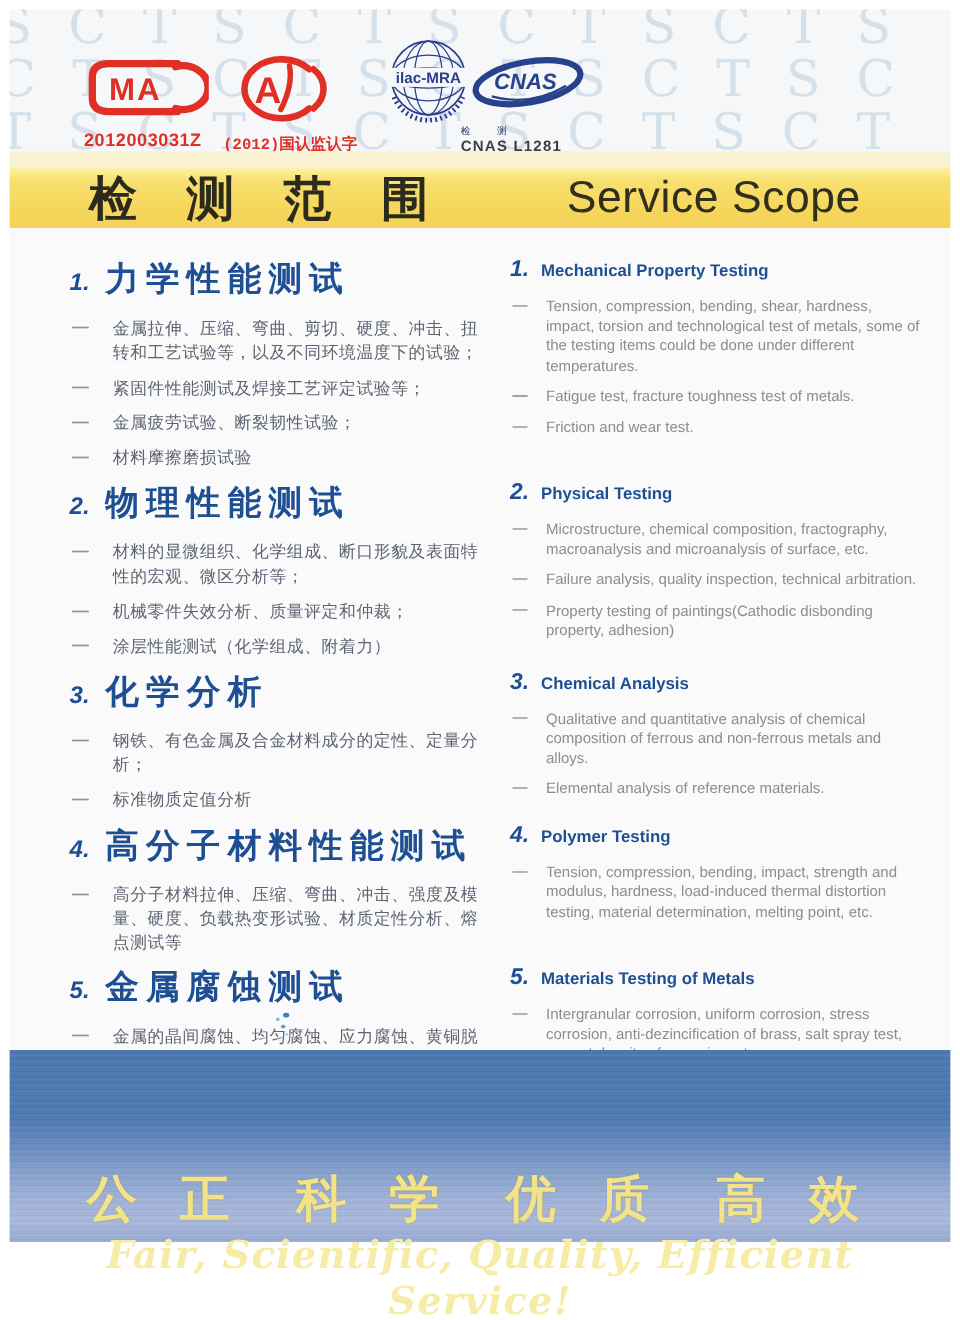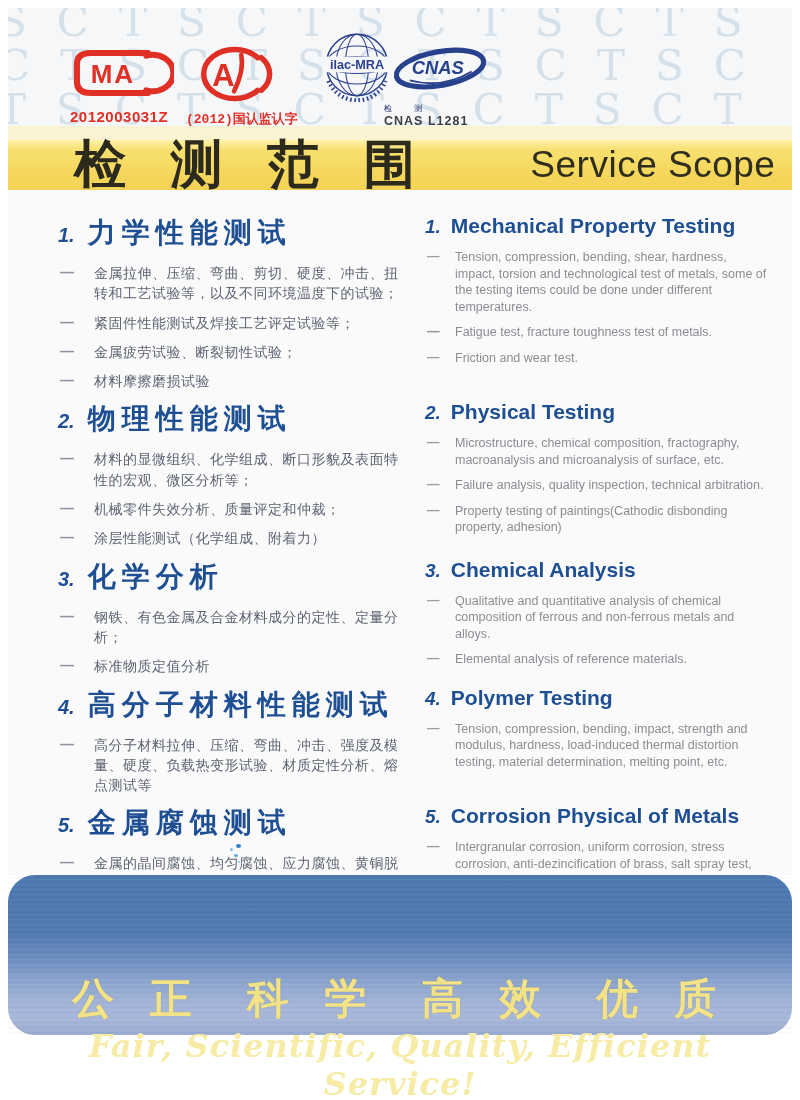--- a/index.html
+++ b/index.html
@@ -20,53 +20,53 @@
   .cert-num-red{color:#e03026;font-weight:bold;font-size:15px;margin-top:2px;letter-spacing:.5px;}
   .cert-num-red.small{font-size:13px;letter-spacing:0;font-family:Liberation Mono, monospace;}
   .cnas-sub{color:#1c2f63;font-size:8px;letter-spacing:10px;margin-top:1px;}
   .cnas-num{color:#404040;font-weight:bold;font-size:12.5px;letter-spacing:1px;}
 
   
   .pale-strip{position:absolute;top:126px;left:8px;right:8px;height:14px;background:#faf3d2;}
   .head-band{position:absolute;top:140px;left:8px;right:8px;height:50px;
     background:linear-gradient(180deg,#fdf2a8 0%,#f8e070 20%,#f5d75c 65%,#f3d257 100%);
     display:flex;align-items:center;}
-  .title-zh{margin-left:66px;font-size:52px;font-weight:900;color:#2b2a1c;letter-spacing:15px;}
+  .title-zh{margin-left:66px;font-size:40px;font-weight:900;color:#2b2a1c;letter-spacing:15px;}
   .title-en{margin-left:100px;font-size:37px;font-weight:normal;color:#302e1d;letter-spacing:.5px;}
 
   
   .content{position:absolute;top:190px;left:8px;right:8px;height:685px;background:#fafafb;}
   .cols{display:grid;grid-template-columns:345px 1fr;column-gap:22px;
     padding:24px 22px 0 50px;}
   .cell{grid-column:auto;}
   .zh{grid-column:1;}
   .en{grid-column:2;}
   .r1{min-height:150px;} .r2{min-height:128px;} .r3{min-height:96px;}
   .r4{min-height:100px;} .r5{min-height:90px;} .r6{min-height:10px;}
   h2{margin:0 0 11px 0;display:flex;align-items:baseline;color:#1e4f93;}
   .h-zh .t{font-size:28px;font-weight:bold;letter-spacing:6px;}
-  .h-en .t{font-size:21px;font-weight:bold;letter-spacing:0;}
+  .h-en .t{font-size:14px;font-weight:bold;letter-spacing:0;}
   .num{font-style:italic;font-weight:bold;font-size:20px;margin-right:13px;}
   .h-en .num{font-size:19px;margin-right:10px;}
   .item{position:relative;margin-bottom:9px;}
   .dash{position:absolute;left:2px;top:-1px;color:#8d94a0;font-weight:bold;}
   .zh .item{padding-left:36px;font-size:14px;line-height:1.45;color:#5d6472;letter-spacing:.5px;}
   .en .item{padding-left:30px;font-size:12.5px;line-height:1.32;color:#8a8d92;}
   .en .dash{color:#9a9da2;}
 
   .smudge{position:absolute;left:228px;top:842px;width:20px;height:22px;}
   .smudge i{position:absolute;border-radius:50%;background:#3f8fd0;}
   .smudge .d1{width:5px;height:4px;left:8px;top:2px;background:#2f7fc6;}
   .smudge .d2{width:3px;height:3px;left:2px;top:6px;background:#7db8e0;}
   .smudge .d3{width:4px;height:3px;left:6px;top:12px;background:#5aa3d6;}
   .smudge .d4{width:2px;height:2px;left:10px;top:19px;background:#8fc0e4;}
 
   
   .banner{position:absolute;top:875px;left:8px;right:8px;height:160px;
-    background:linear-gradient(180deg,#4c77af 0%,#4f79b1 36%,#6c8dbf 52%,#8ba4cd 66%,#a3b4d8 80%,#a8b7da 90%,#97aad0 100%);border-radius:27px;}
+    background:linear-gradient(180deg,#4c77af 0%,#4f79b1 36%,#6c8dbf 52%,#8ba4cd 66%,#a3b4d8 80%,#a8b7da 90%,#97aad0 100%);}
   .banner:after{content:"";position:absolute;inset:0;
     background:repeating-linear-gradient(0deg,rgba(255,255,255,.05) 0 1px,rgba(20,40,80,.05) 2px,rgba(255,255,255,0) 3px,rgba(255,255,255,0) 5px);}
   .slogan-zh{position:absolute;top:96px;left:0;right:0;display:flex;
     justify-content:space-between;padding:0 64px;z-index:2;}
   .slogan-zh span{font-size:42px;font-weight:bold;color:#f3e388;letter-spacing:12px;
     text-shadow:0 0 1px rgba(110,90,20,.45);}
   .slogan-en{position:absolute;top:152px;left:0;right:0;text-align:center;z-index:2;
     font-family:"DejaVu Serif",serif;font-style:italic;font-weight:bold;
     font-size:32px;color:#f6eca6;letter-spacing:1px;}
 
@@ -209,21 +209,21 @@
       <div class="cell zh r5">
         <h2 class="h-zh">
             <i class="num">5.</i>
             <span class="t">金属腐蚀测试</span>
           </h2>
         <div class="item"><span class="dash">—</span><span>金属的晶间腐蚀、均匀腐蚀、应力腐蚀、黄铜脱锌腐蚀、盐雾试验、腐蚀电流密度等</span></div>
       </div>
       <div class="cell en r5">
         <h2 class="h-en">
             <i class="num">5.</i>
-            <span class="t">Corrosion Physical of Metals</span>
+            <span class="t">Materials Testing of Metals</span>
           </h2>
         <div class="item"><span class="dash">—</span><span>Intergranular corrosion, uniform corrosion, stress corrosion, anti-dezincification of brass, salt spray test, current density of corrosion, etc.</span></div>
       </div>
 
       <div class="cell zh r6">
         <h2 class="h-zh">
             <i class="num">6.</i>
             <span class="t">纳米材料测试</span>
           </h2>
         <div class="item"><span class="dash">—</span><span>纳米材料的尺寸、形貌、结构分析及化学成分分析；</span></div>
@@ -245,19 +245,19 @@
       <i class="d1"></i>
       <i class="d2"></i>
       <i class="d3"></i>
       <i class="d4"></i>
     </div>
 
   <div class="banner">
     <div class="slogan-zh">
       <span>公 正</span>
       <span>科 学</span>
+      <span>优 质</span>
       <span>高 效</span>
-      <span>优 质</span>
     </div>
     <div class="slogan-en">Fair, Scientific, Quality, Efficient Service!</div>
   </div>
 
 </div>
 
 </body></html>

